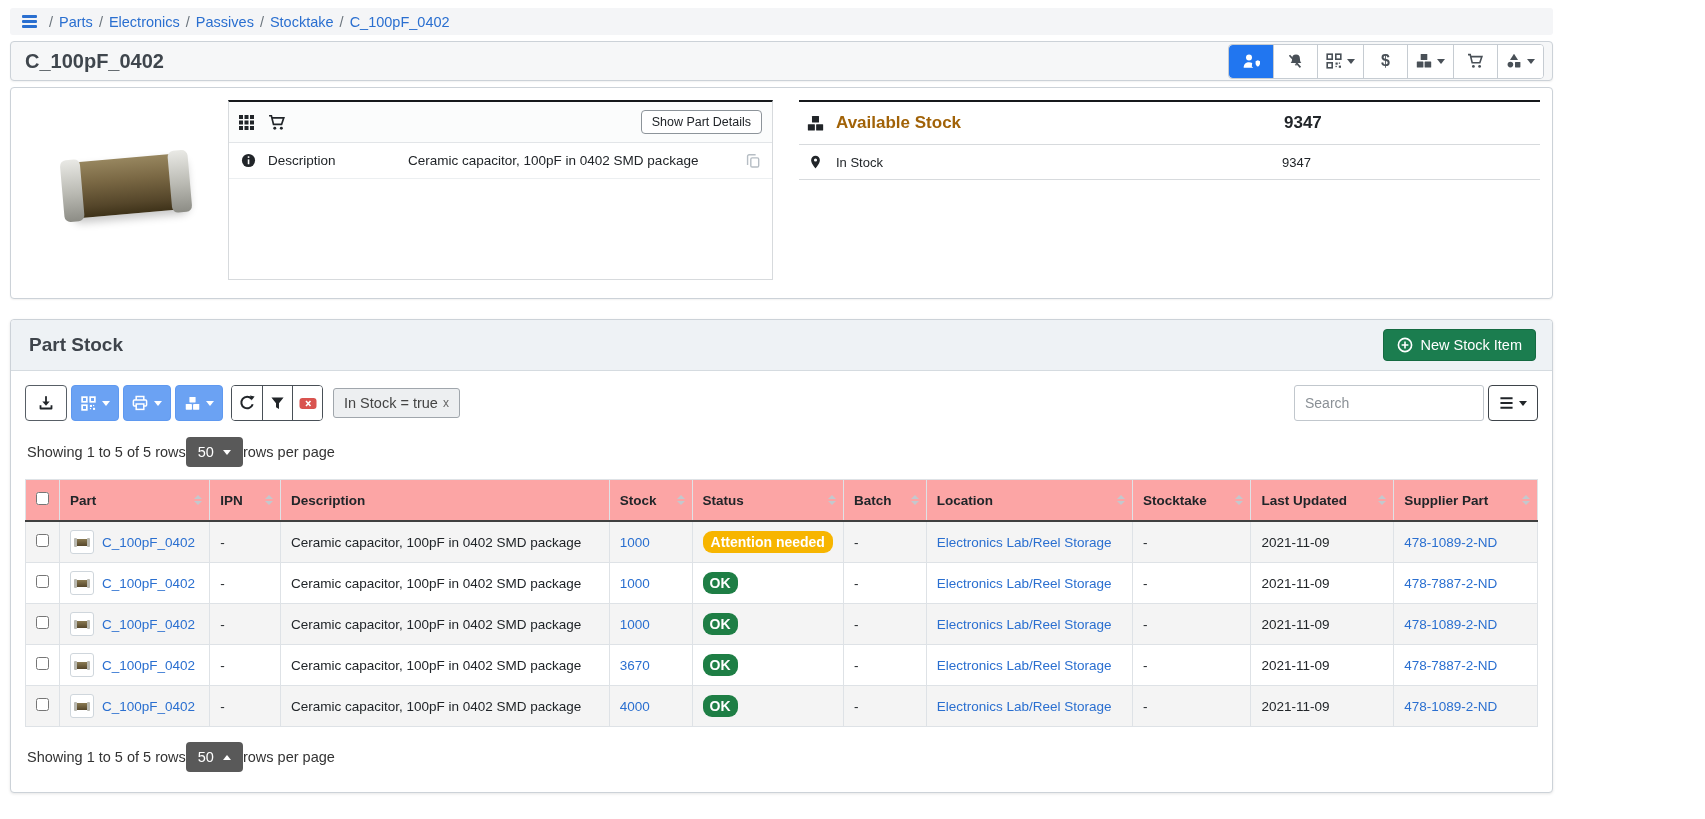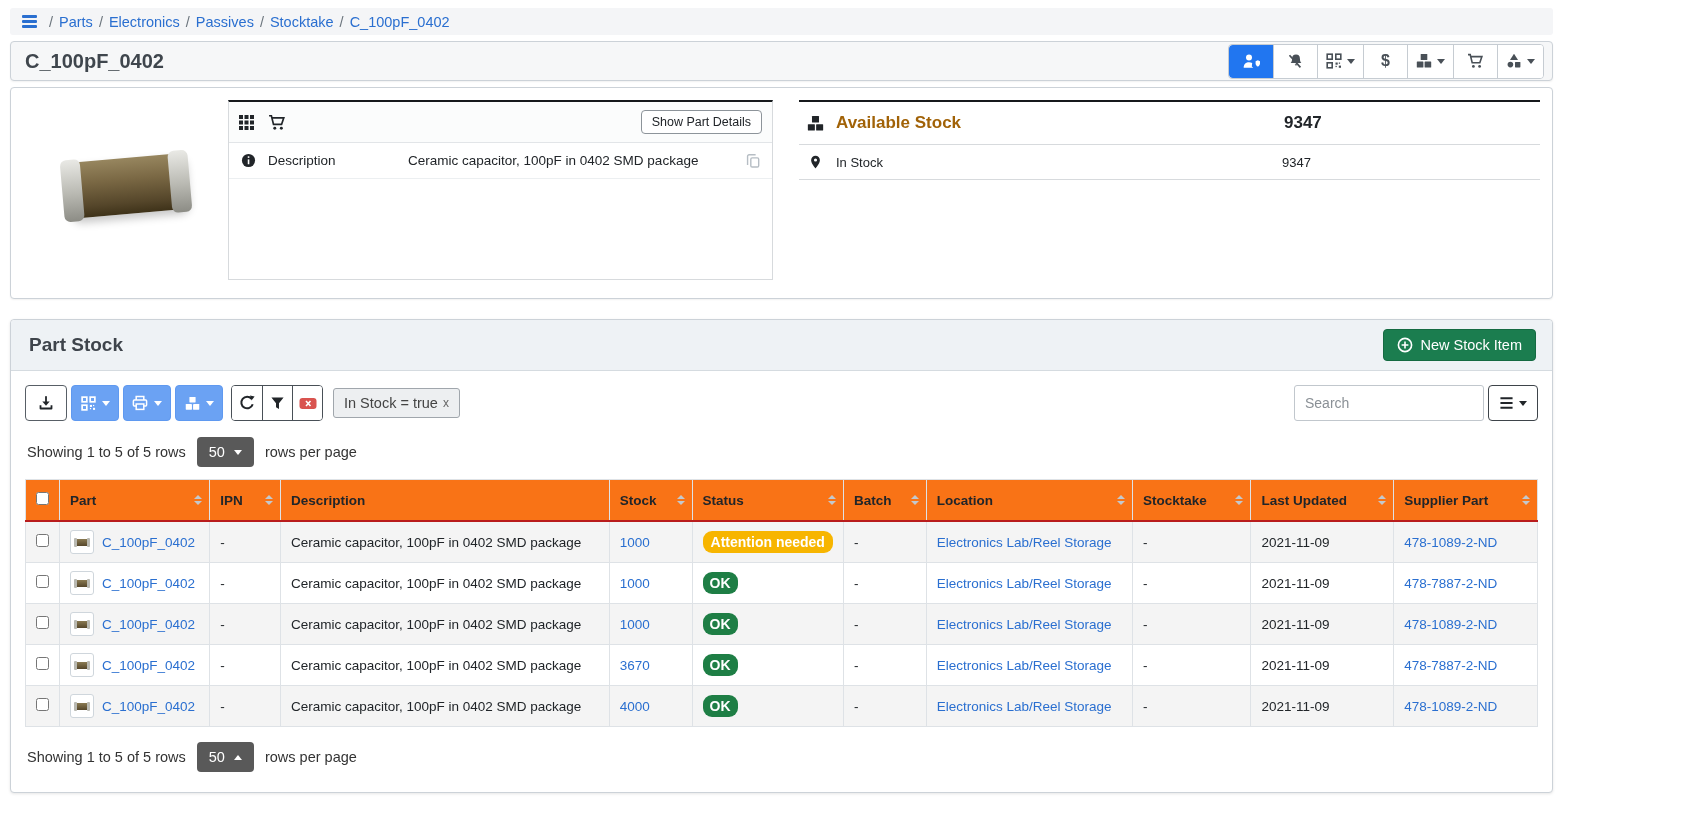--- a/index.html
+++ b/index.html
@@ -94,30 +94,30 @@
         color:#444;font-size:14.5px;display:inline-flex;align-items:center;gap:5px}
   .chip .x{color:#666;font-size:12px;cursor:pointer}
   .spacer{flex:1}
   .search-input{width:190px;height:36px;border:1px solid #c1c7cd;border-radius:3px;padding:0 10px;
         font-size:14px;color:#343a40;font-family:"Liberation Sans",sans-serif;outline:none}
   .search-input::placeholder{color:#8a9096}
   .colbtn{width:50px;height:36px;border:1px solid #3e444a;border-radius:4px;background:#fff;
         display:flex;align-items:center;justify-content:center;gap:5px;color:#212529;cursor:pointer}
 
   
-  .pg{display:flex;align-items:center;gap:11px;margin:16px 2px 12px 2px;color:#333;font-size:14.5px}
+  .pg{display:flex;align-items:center;margin:16px 2px 12px 2px;color:#333;font-size:14.5px}
   .pg.bottom{margin:15px 2px 4px 2px}
   .pg-size{background:var(--graybtn);color:#fff;border-radius:4px;padding:7px 12px;display:inline-flex;
            align-items:center;gap:9px;font-size:14.5px;cursor:pointer}
 
   
   table{border-collapse:collapse;width:100%;font-size:13.5px;border:1px solid var(--border)}
   th,td{border:1px solid var(--border);padding:8px 10px;text-align:left;vertical-align:middle;color:#212529}
-  thead th{font-weight:700;padding:12px 10px;position:relative;background:#f97316;cursor:pointer;
-           border-bottom:2px solid #b91c1c}
+  thead th{font-weight:700;padding:12px 10px;position:relative;background:#fca5a5;cursor:pointer;
+           border-bottom:2px solid #404040}
   tbody tr:nth-child(odd){background:#f4f4f4}
   tbody tr:nth-child(even){background:#fff}
   .sort{position:absolute;right:7px;top:50%;transform:translateY(-50%);display:flex;flex-direction:column;gap:2px}
   .sort i{display:block;width:0;height:0;border-left:4px solid transparent;border-right:4px solid transparent}
   .sort .up{border-bottom:4.5px solid #c3c8cd}
   .sort .dn{border-top:4.5px solid #c3c8cd}
   .c-check{width:34px;text-align:center}
   .c-part{width:152px}.c-ipn{width:72px}.c-desc{width:340px}.c-stock{width:84px}
   .c-status{width:136px}.c-batch{width:84px}.c-loc{width:212px}.c-stocktake{width:120px}
   .c-updated{width:146px}.c-supplier{width:147px}

